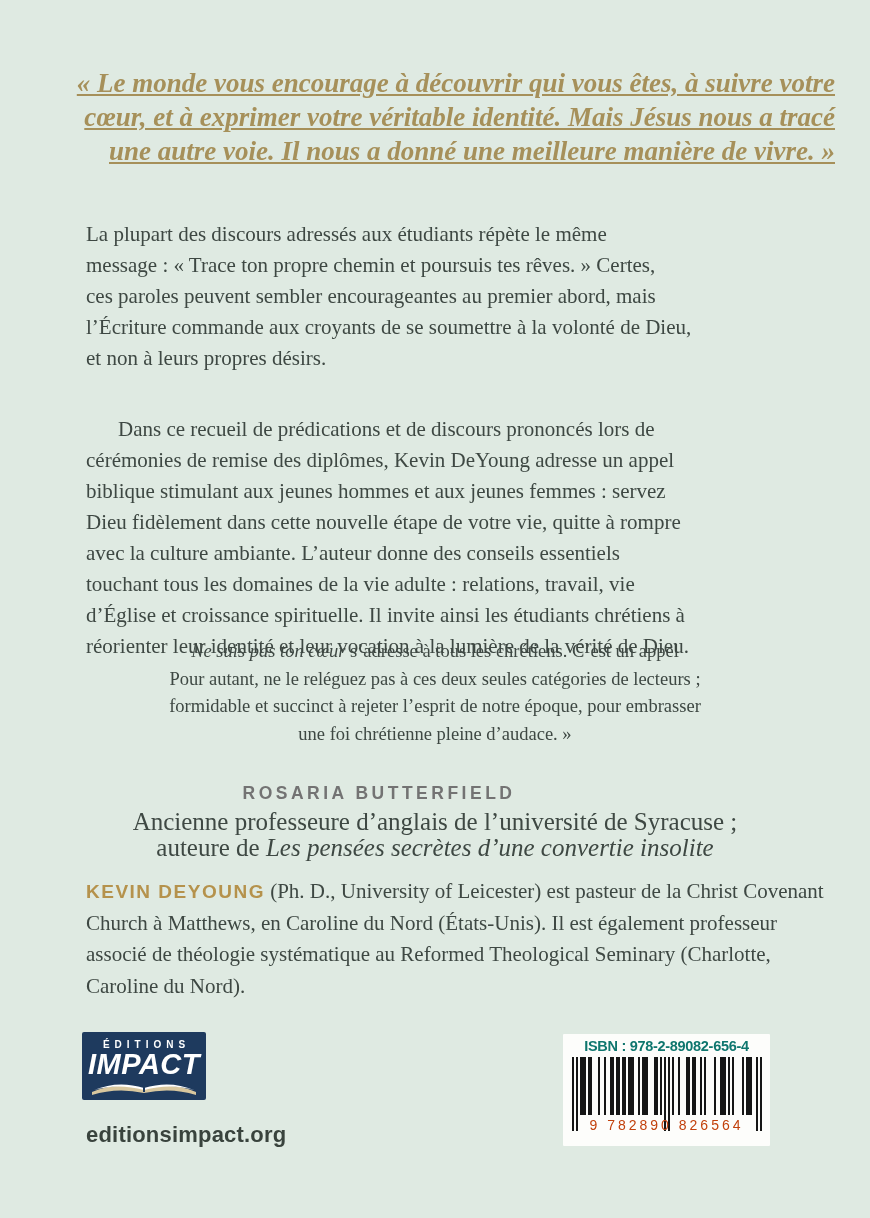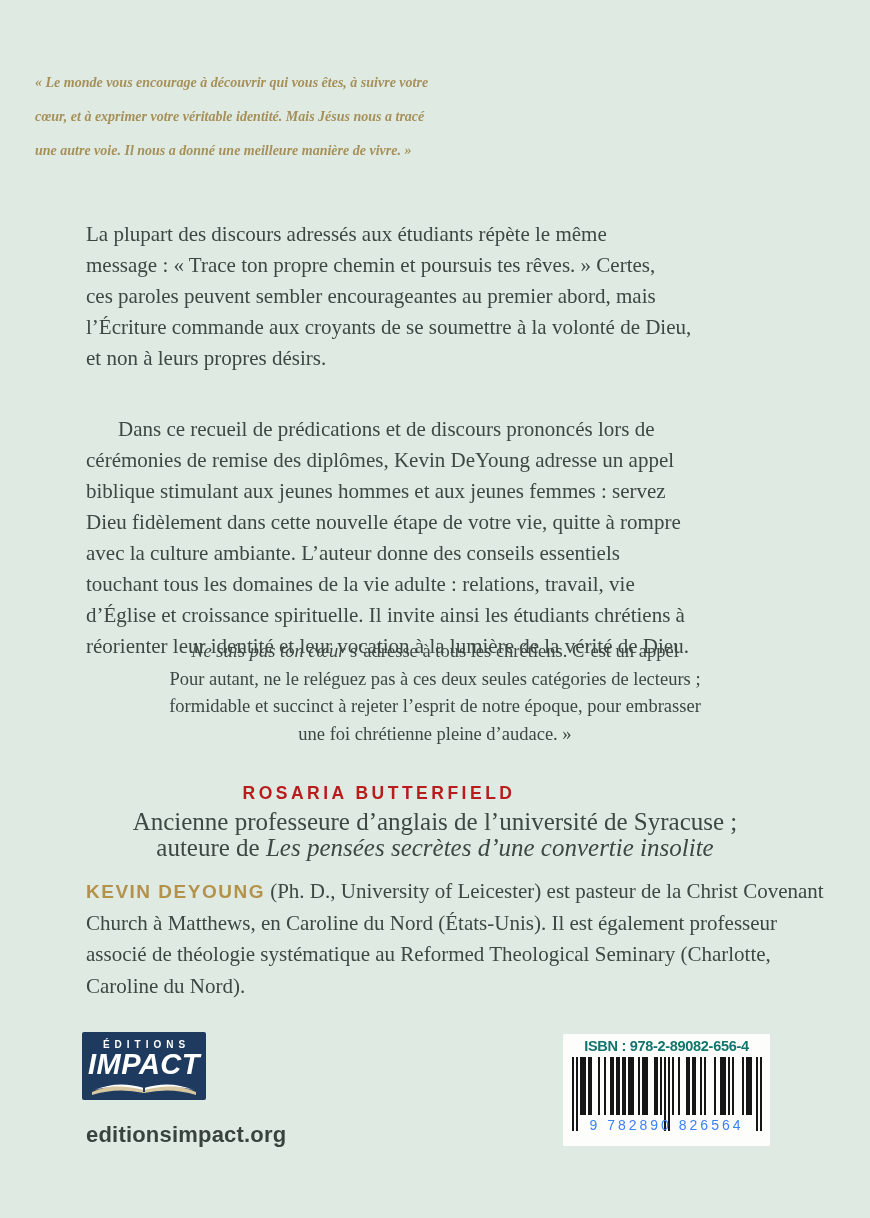--- a/index.html
+++ b/index.html
@@ -10,27 +10,28 @@
     background: #dfeae2;
     font-family: "Liberation Serif", "DejaVu Serif", serif;
     color: #3e4843;
     overflow: hidden;
   }
   .headline-quote {
     position: absolute;
     top: 66px;
     left: 35px;
     width: 800px;
-    text-align: left;
+    text-align: right;
     font-style: italic;
     font-weight: bold;
-    font-size: 14px;
+    font-size: 27px;
     line-height: 34px;
     color: #a6905a;
     white-space: pre-line;
+    text-decoration: underline;
   }
   .body-copy {
     position: absolute;
     top: 188px;
     left: 86px;
     width: 740px;
     font-size: 21px;
     line-height: 31px;
     white-space: pre-line;
   }
@@ -52,21 +53,21 @@
   .testimonial-author {
     position: absolute;
     top: 783px;
     left: 0;
     width: 758px;
     text-align: center;
     font-family: "Liberation Sans", sans-serif;
     font-weight: bold;
     font-size: 17.5px;
     letter-spacing: 3.5px;
-    color: #b91c1c;
+    color: #737373;
   }
   .testimonial-credentials {
     position: absolute;
     top: 809px;
     left: 35px;
     width: 800px;
     text-align: center;
     font-size: 25px;
     line-height: 26px;
   }
@@ -157,21 +158,21 @@
   }
   .barcode-digits {
     position: absolute;
     top: 83px;
     left: 0;
     width: 100%;
     text-align: center;
     font-family: "Liberation Sans", sans-serif;
     font-size: 14px;
     letter-spacing: 3px;
-    color: #3b82f6;
+    color: #c2410c;
   }
 </style>
 </head>
 <body>
 
 <div class="page">
 
   <div class="headline-quote">« Le monde vous encourage à découvrir qui vous êtes, à suivre votre
 cœur, et à exprimer votre véritable identité. Mais Jésus nous a tracé
 une autre voie. Il nous a donné une meilleure manière de vivre. »</div>

